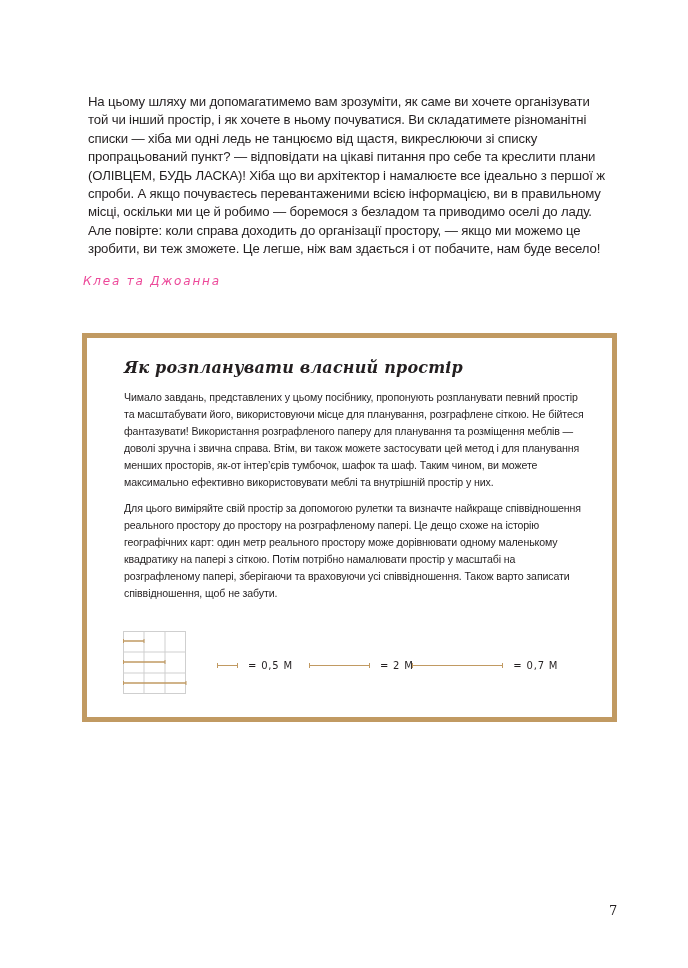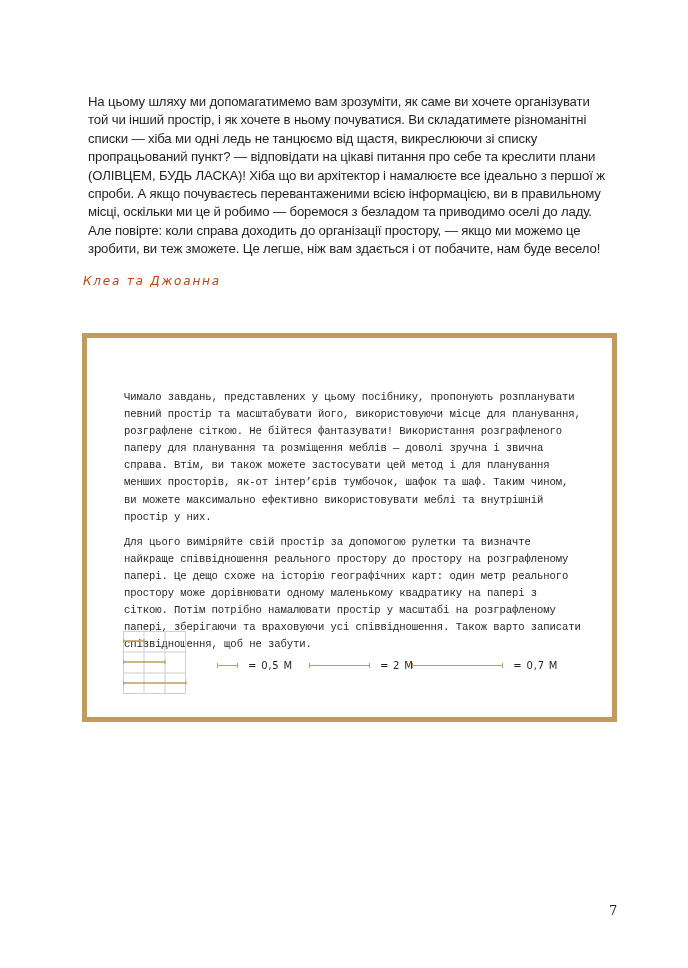--- a/index.html
+++ b/index.html
@@ -6,34 +6,34 @@
   body { width: 688px; height: 968px; position: relative; overflow: hidden; color: #231f20; }
   .intro {
     position: absolute; left: 83px; top: 88px; width: 530px;
     font-family: "Liberation Sans", sans-serif; font-size: 13.2px; line-height: 18.4px;
     letter-spacing: -0.15px; color: #231f20;
   }
   .intro p { margin: 5px; }
   .signature {
     position: absolute; left: 83px; top: 274px;
     font-family: "DejaVu Sans", sans-serif; font-style: italic; font-size: 12px;
-    letter-spacing: 1.8px; color: #c2410c;
+    letter-spacing: 1.8px; color: #ec4899;
   }
   .box {
     position: absolute; left: 82px; top: 333px; width: 525px; height: 379px;
     border: 5px solid #c19a62; background: #ffffff;
   }
   .box-title {
     position: absolute; left: 37px; top: 20px;
     font-family: "DejaVu Serif", serif; font-style: italic; font-weight: bold;
     font-size: 16px; color: #231f20; letter-spacing: 0.2px;
   }
   .box-body {
     position: absolute; left: 37px; top: 51px; width: 460px;
-    font-family: Liberation Mono, monospace; font-size: 10.6px; line-height: 17.1px;
+    font-family: Liberation Sans, sans-serif; font-size: 10.6px; line-height: 17.1px;
     letter-spacing: -0.1px; color: #231f20;
   }
   .box-body p { margin: 0 0 8px 0; }
   .grid { position: absolute; left: 36px; top: 293px; }
   .scale-item { position: absolute; top: 320px; height: 14px; display: flex; align-items: center; }
   .scale-line { position: relative; height: 1px; background: #c19a62; }
   .scale-line::before, .scale-line::after {
     content: ""; position: absolute; top: -2px; width: 1px; height: 5px; background: #c19a62;
   }
   .scale-line::before { left: 0; }
@@ -49,20 +49,21 @@
 </head>
 <body>
 
 <div class="intro">
   <p>На цьому шляху ми допомагатимемо вам зрозуміти, як саме ви хочете організувати той чи інший простір, і як хочете в ньому почуватися. Ви складатимете різноманітні спис­ки — хіба ми одні ледь не танцюємо від щастя, викреслюючи зі списку пропрацьований пункт? — відповідати на цікаві питання про себе та креслити плани (ОЛІВЦЕМ, БУДЬ ЛАСКА)! Хіба що ви архітектор і намалюєте все ідеально з першої ж спроби. А якщо по­чуваєтесь перевантаженими всією інформацією, ви в правильному місці, оскільки ми це й робимо — боремося з безладом та приводимо оселі до ладу. Але повірте: коли справа доходить до організації простору, — якщо ми можемо це зробити, ви теж зможете. Це легше, ніж вам здається і от побачите, нам буде весело!</p>
 </div>
 
 <div class="signature">Клеа та Джоанна</div>
 
 <div class="box">
+  <div class="box-title">Як розпланувати власний простір</div>
   <div class="box-body">
     <p>Чимало завдань, представлених у цьому посібнику, пропонують розпланувати певний простір та масштабувати його, використовуючи місце для планування, розграфлене сіт­кою. Не бійтеся фантазувати! Використання розграфленого паперу для планування та розміщення меблів — доволі зручна і звична справа. Втім, ви також можете застосувати цей метод і для планування менших просторів, як-от інтер’єрів тумбочок, шафок та шаф. Таким чином, ви можете максимально ефективно використовувати меблі та внутрішній простір у них.</p>
     <p>Для цього виміряйте свій простір за допомогою рулетки та визначте найкраще співвід­ношення реального простору до простору на розграфленому папері. Це дещо схоже на історію географічних карт: один метр реального простору може дорівнювати одному маленькому квадратику на папері з сіткою. Потім потрібно намалювати простір у мас­штабі на розграфленому папері, зберігаючи та враховуючи усі співвідношення. Також варто записати співвідношення, щоб не забути.</p>
   </div>
 
   <svg class="grid" width="64" height="64" viewBox="0 0 64 64">
     <g stroke="#cfcfcf" stroke-width="1" fill="none">
       <rect x="0.5" y="0.5" width="62" height="62"></rect>
       <line x1="21" y1="0" x2="21" y2="63"></line>
       <line x1="42" y1="0" x2="42" y2="63"></line>

